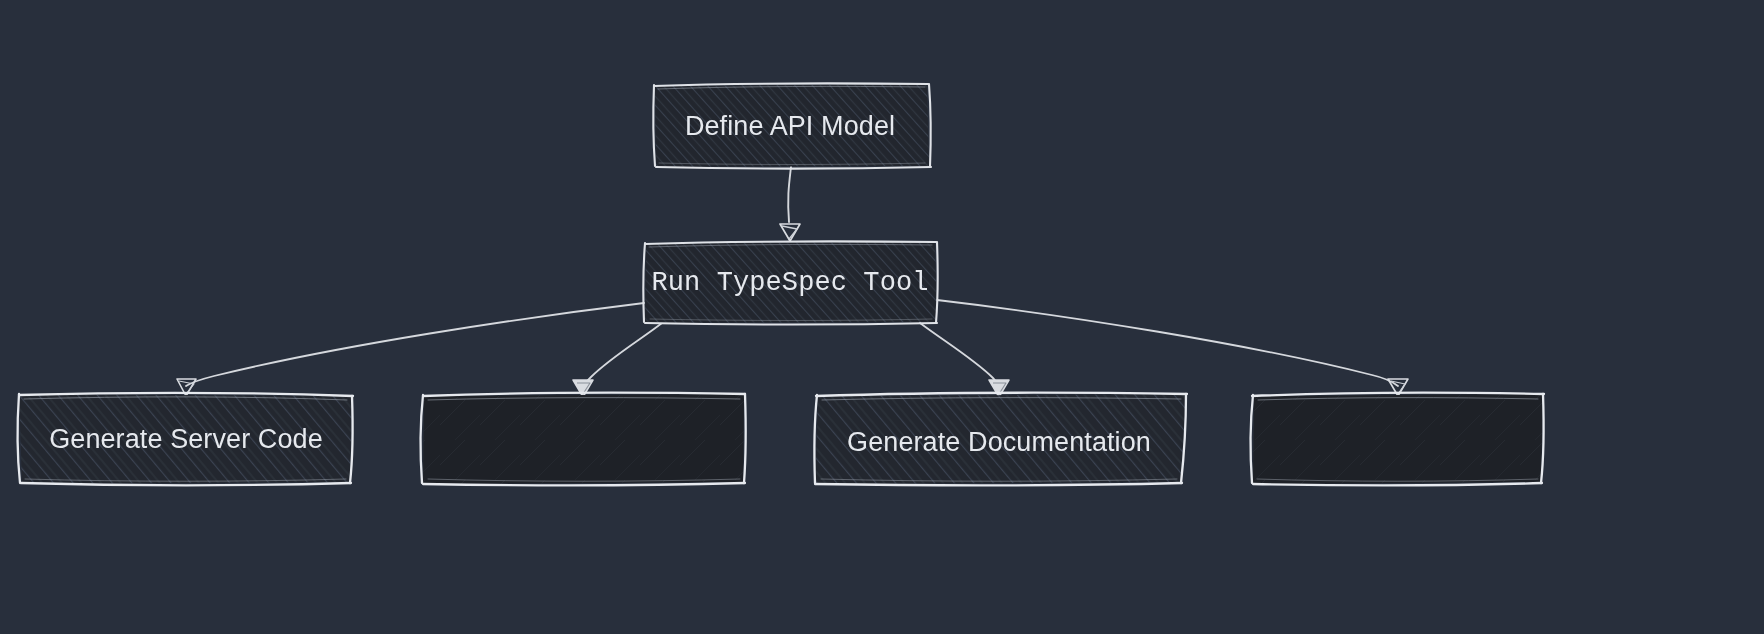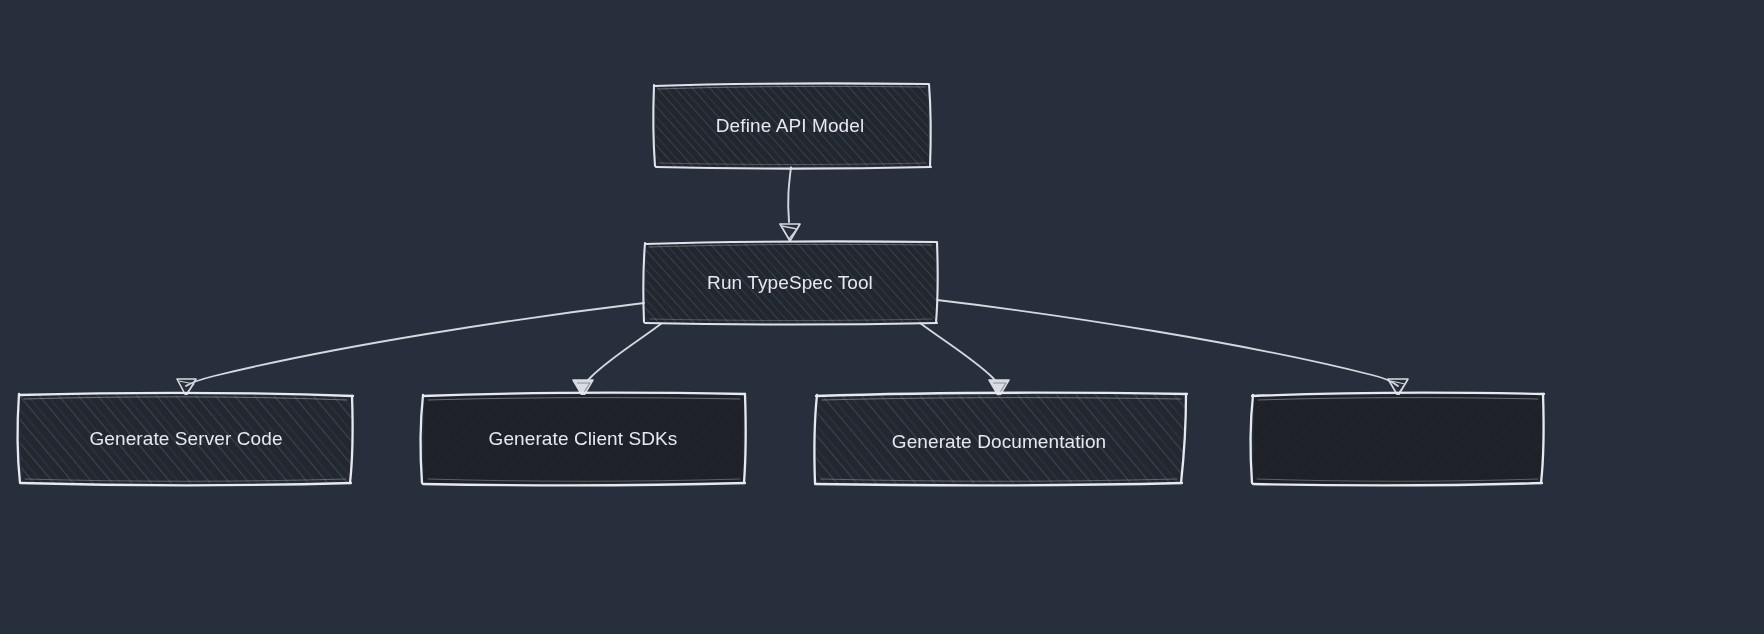--- a/index.html
+++ b/index.html
@@ -24,21 +24,21 @@
     top: 0;
     left: 0;
     width: 1764px;
     height: 634px;
     display: block;
   }
   .node-label {
     position: absolute;
     color: #e6e9ee;
     font-family: "Liberation Sans", sans-serif;
-    font-size: 19px;
+    font-size: 27px;
     font-weight: 400;
     letter-spacing: 0.1px;
     white-space: nowrap;
     text-align: center;
     pointer-events: none;
     transform: translate(-50%, -50%);
   }
 </style>
 </head>
 <body>
@@ -157,22 +157,21 @@
         <path d="M 1542 483 C 1448 486 1348 486 1253 484" fill="none" stroke="#e6e9ee" stroke-width="2.3" stroke-linecap="round"></path>
         <path d="M 1252 483 C 1250 455 1250 423 1253 395" fill="none" stroke="#e6e9ee" stroke-width="2.3" stroke-linecap="round"></path>
         <path d="M 1258 400 C 1350 397 1446 397 1538 399" fill="none" stroke="#a8afba" stroke-width="1" stroke-linecap="round" opacity="0.55"></path>
         <path d="M 1538 479 C 1446 482 1350 482 1257 479" fill="none" stroke="#a8afba" stroke-width="1" stroke-linecap="round" opacity="0.45"></path>
       </g>
     </g>
   </svg>
 
   <div class="node-label" style="left:790px; top:126px;">Define API Model</div>
 
-  <div class="node-label" style="left:790px; top:283px;">Run TypeSpec Tool</div>
+  <div class="node-label" style="left:790px; top:283px;font-family:Liberation Mono, monospace;">Run TypeSpec Tool</div>
 
   <div class="node-label" style="left:186px; top:439px;">Generate Server Code</div>
 
-  <div class="node-label" style="left:583px; top:439px;">Generate Client SDKs</div>
 
   <div class="node-label" style="left:999px; top:442px;">Generate Documentation</div>
 
 
 </div>
 
 </body></html>

